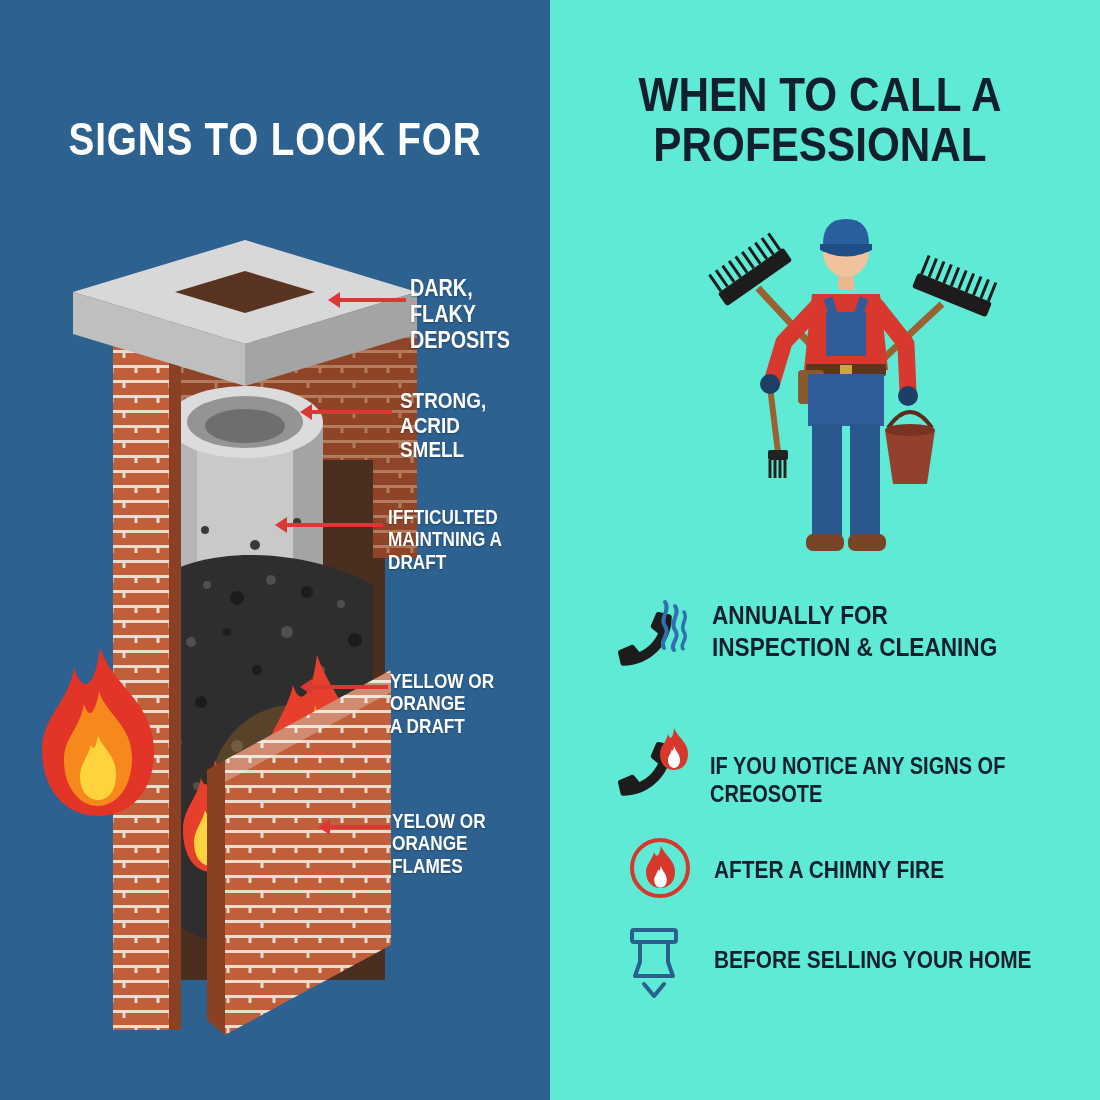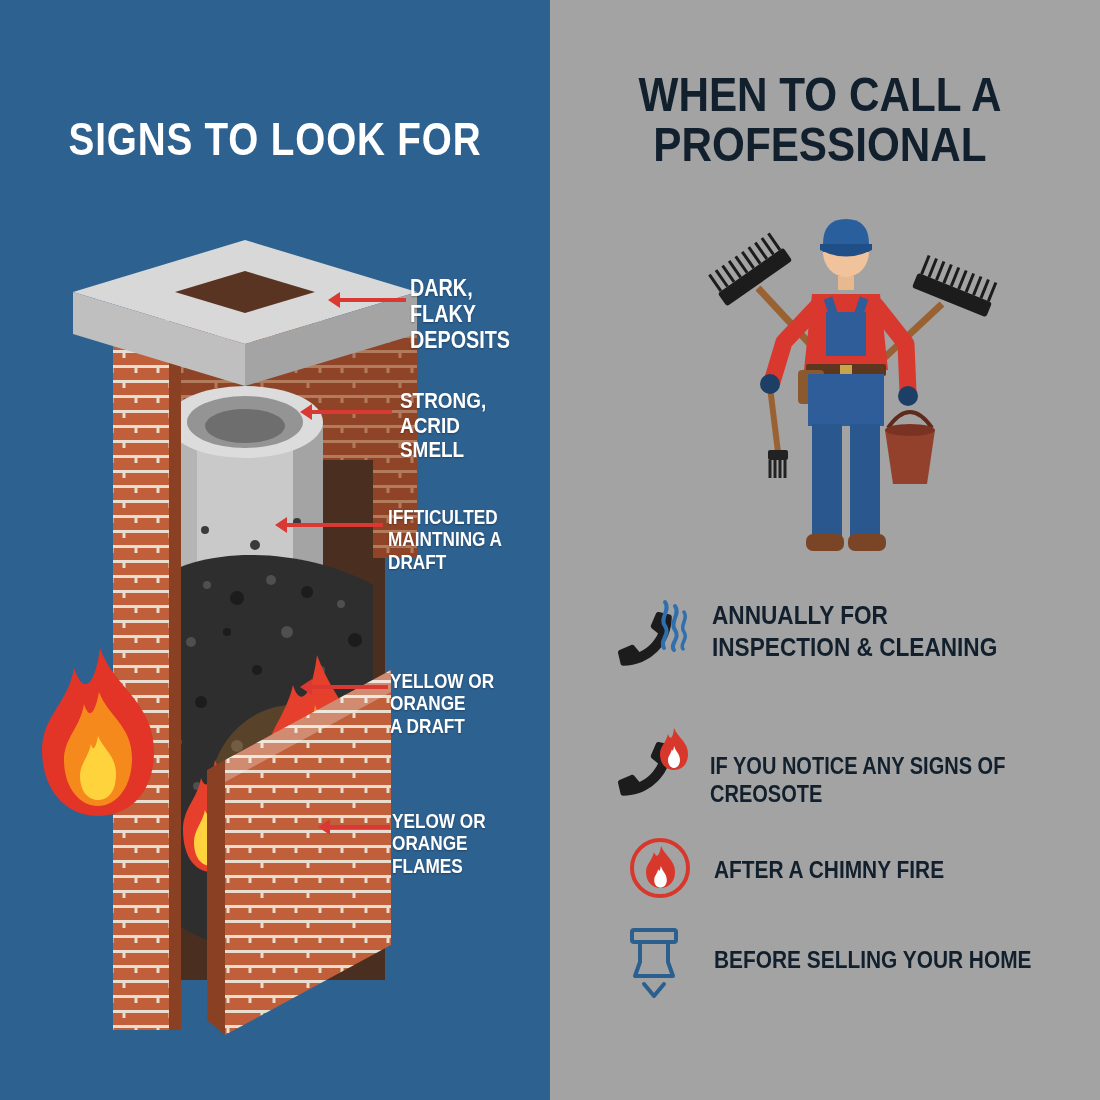--- a/index.html
+++ b/index.html
@@ -1,17 +1,17 @@
 <!DOCTYPE html>
 <html><head>
 <meta charset="utf-8">
 <style>
   * { margin:0; padding:0; box-sizing:border-box; }
   html,body { background:#ffffff; font-family:"Liberation Sans", sans-serif; }
-  .canvas { position:relative; width:1100px; height:1100px; overflow:hidden; background:#a3a3a3; }
+  .canvas { position:relative; width:1100px; height:1100px; overflow:hidden; background:#5eead4; }
 
   .left-panel { position:absolute; left:0; top:0; width:550px; height:1100px; background:#2d6190; }
 
   .left-title { position:absolute; left:0; top:112px; width:550px; text-align:center;
     color:#ffffff; font-weight:700; font-size:46px; letter-spacing:1px;
     transform:scaleX(0.84); }
 
   .sign-label { position:absolute; color:#ffffff; font-weight:700; line-height:1.12;
     transform:scaleX(0.86); transform-origin:left top; text-shadow:0 1px 2px rgba(0,0,0,0.3); }
   .sign-label span { display:block; }

